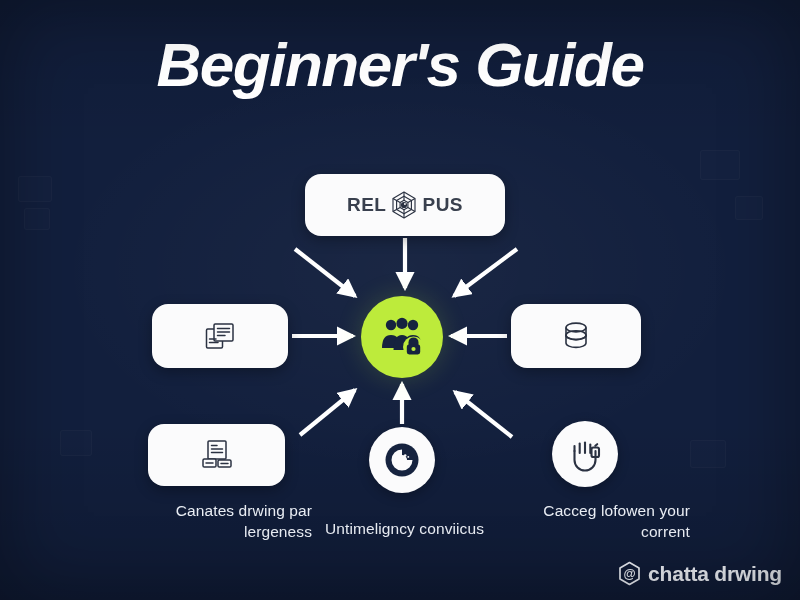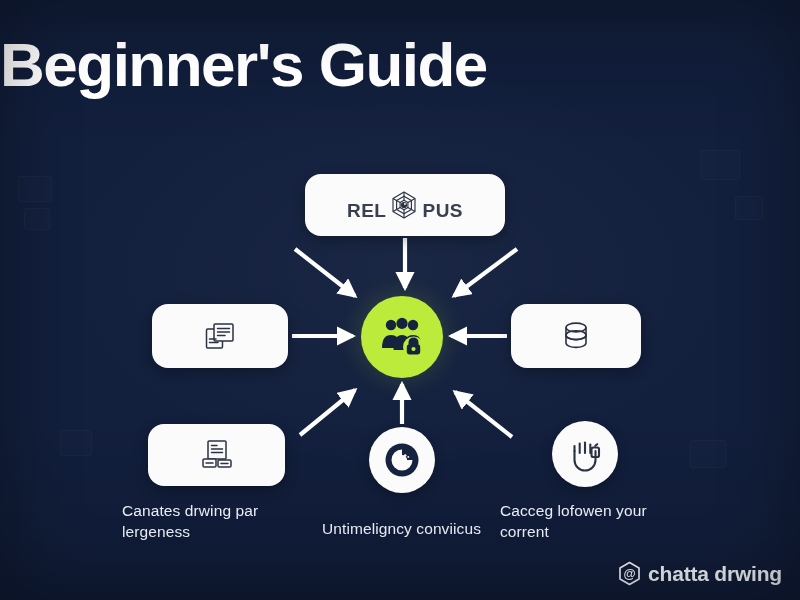--- a/index.html
+++ b/index.html
@@ -45,27 +45,28 @@
     inset: 0;
     box-shadow: inset 0 0 70px 10px rgba(0,0,0,0.30);
     pointer-events: none;
   }
 
   
   #title {
     position: absolute;
     left: 0; top: 32px;
     width: 800px;
-    text-align: left;
+    text-align: center;
     color: #ffffff;
     font-size: 62px;
     font-weight: bold;
     letter-spacing: -1.5px;
     line-height: 1.05;
     white-space: nowrap;
+    font-style: italic;
   }
 
   
   #arrows {
     position: absolute;
     left: 0; top: 0;
     width: 800px; height: 600px;
     pointer-events: none;
   }
 
@@ -93,21 +94,21 @@
     width: 130px; height: 64px;
   }
   .card-bottom-left {
     left: 148px; top: 424px;
     width: 137px; height: 62px;
   }
 
   
   .wordmark {
     display: flex;
-    align-items: flex-end;
+    align-items: center;
     justify-content: center;
     gap: 1px;
     color: #39404e;
     font-size: 19px;
     font-weight: bold;
     letter-spacing: 0.5px;
   }
   .wordmark .w-txt { font-variant: small-caps; }
 
   
@@ -133,21 +134,21 @@
     align-items: center;
     justify-content: center;
     box-shadow: 0 3px 12px rgba(0,0,0,0.28);
   }
   .node-bottom-center { left: 369px; top: 427px; }
   .node-bottom-right  { left: 552px; top: 421px; }
 
   
   .caption {
     position: absolute;
-    text-align: left;
+    text-align: right;
     color: #e9edf4;
     font-size: 15.5px;
     line-height: 1.38;
     font-weight: normal;
     letter-spacing: 0.1px;
   }
   .cap-bottom-left   { left: 122px; top: 500px; width: 190px; }
   .cap-bottom-center { left: 322px; top: 518px; width: 162px; }
   .cap-bottom-right  { left: 500px; top: 500px; width: 190px; }
 

